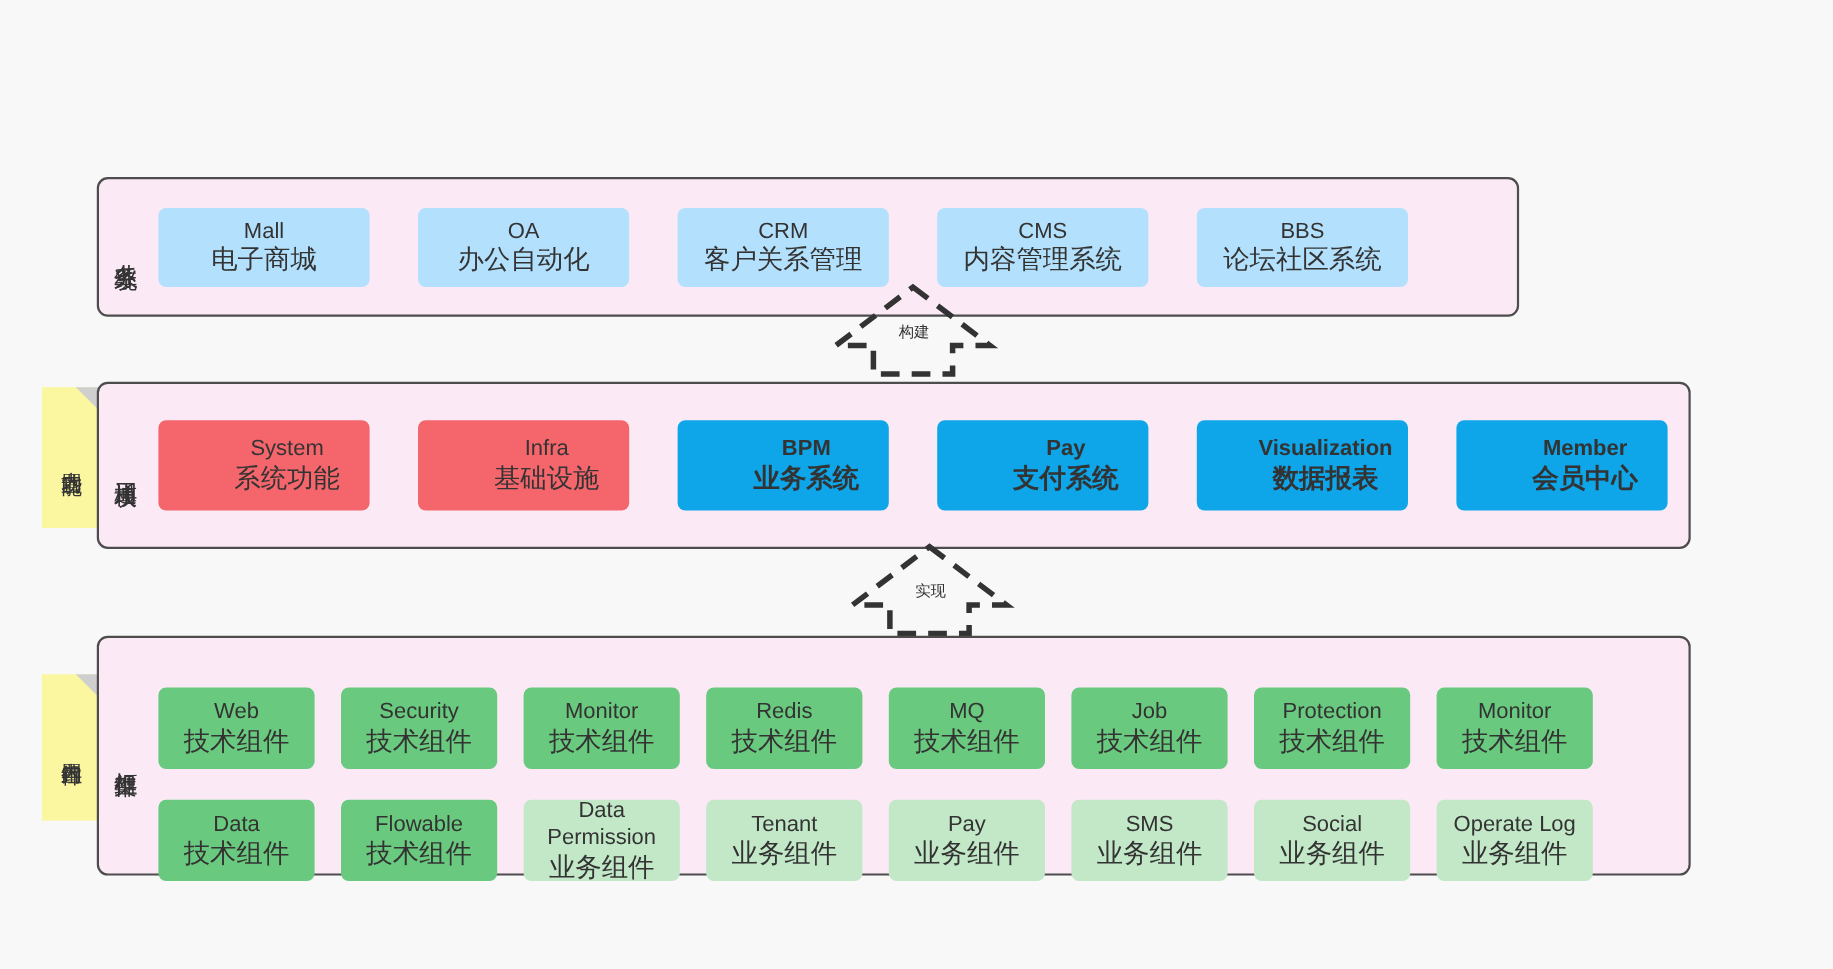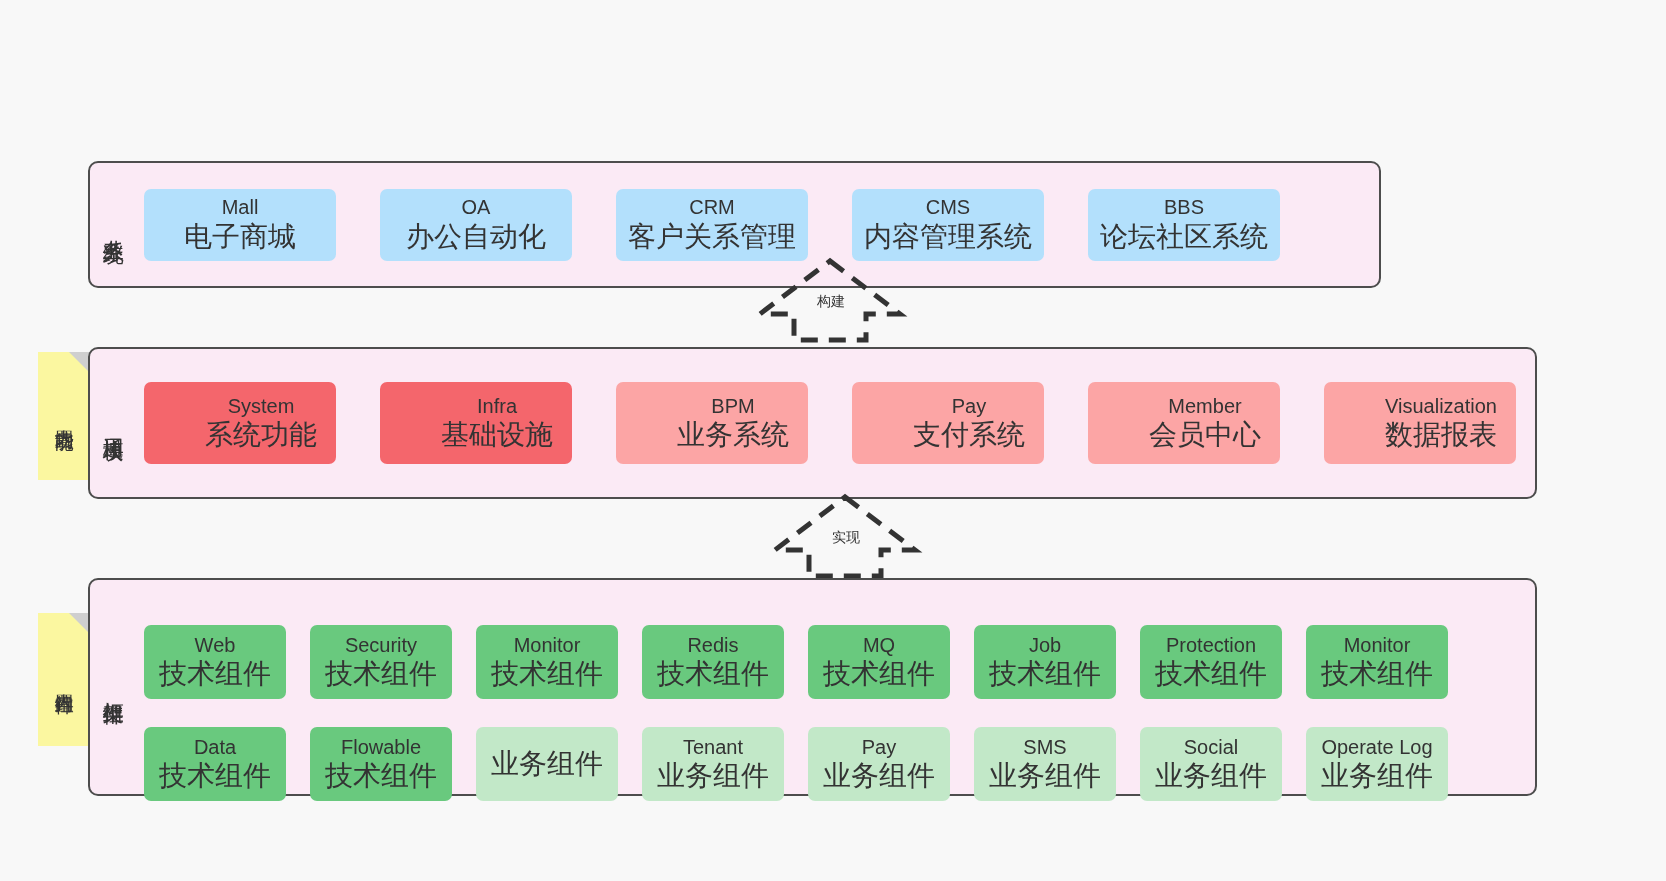--- a/index.html
+++ b/index.html
@@ -60,26 +60,26 @@
     align-items:center;
     justify-content:center;
     box-sizing:border-box;
     font-size:20px;
     line-height:1.22;
     color:#333333;
     text-align:center;
     padding:2px 6px;
   }
   .cell .en{font-size:20px;}
-  .cell .cn{font-size:28px;}
+  .cell .cn{font-size:24px;}
 
   
   .c-blue{background:#b3e0fc;}
   .c-red{background:#f4666c;}
-  .c-pink{background:#fca5a5;}
+  .c-pink{background:#0ea5e9;font-weight:bold;}
   .c-green{background:#69c97e;}
   .c-lgreen{background:#c2e8c8;}
 
   
   #layer-business{left:88px;top:113px;width:1293px;height:127px;margin-top:48px;}
   #layer-modules{left:88px;top:347px;width:1449px;height:152px;}
   #layer-framework{left:88px;top:578px;width:1449px;height:218px;}
 
   #layer-business .cell{height:72px;}
   #layer-modules .cell{height:82px;padding-left:48px;}
@@ -190,26 +190,26 @@
         </div>
         <div class="cell c-pink">
           <span class="en">BPM</span>
           <span class="cn">业务系统</span>
         </div>
         <div class="cell c-pink">
           <span class="en">Pay</span>
           <span class="cn">支付系统</span>
         </div>
         <div class="cell c-pink">
+          <span class="en">Visualization</span>
+          <span class="cn">数据报表</span>
+        </div>
+        <div class="cell c-pink">
           <span class="en">Member</span>
           <span class="cn">会员中心</span>
-        </div>
-        <div class="cell c-pink">
-          <span class="en">Visualization</span>
-          <span class="cn">数据报表</span>
         </div>
       </div>
     </div>
   </div>
 
   <div class="arrow" id="arrow-impl">
     <svg width="146" height="84" viewBox="0 0 146 84">
       <path d="M73 3 L143 56 L109 56 L109 82 L37 82 L37 56 L3 56 Z" fill="none" stroke="#333333" stroke-width="5" stroke-dasharray="17 11" stroke-linejoin="miter"></path>
     </svg>
     <span class="arrow-label">实现</span>
@@ -262,20 +262,21 @@
       <div class="row">
         <div class="cell c-green">
           <span class="en">Data</span>
           <span class="cn">技术组件</span>
         </div>
         <div class="cell c-green">
           <span class="en">Flowable</span>
           <span class="cn">技术组件</span>
         </div>
         <div class="cell c-lgreen">
+          <span class="en">Data Permission</span>
           <span class="cn">业务组件</span>
         </div>
         <div class="cell c-lgreen">
           <span class="en">Tenant</span>
           <span class="cn">业务组件</span>
         </div>
         <div class="cell c-lgreen">
           <span class="en">Pay</span>
           <span class="cn">业务组件</span>
         </div>

